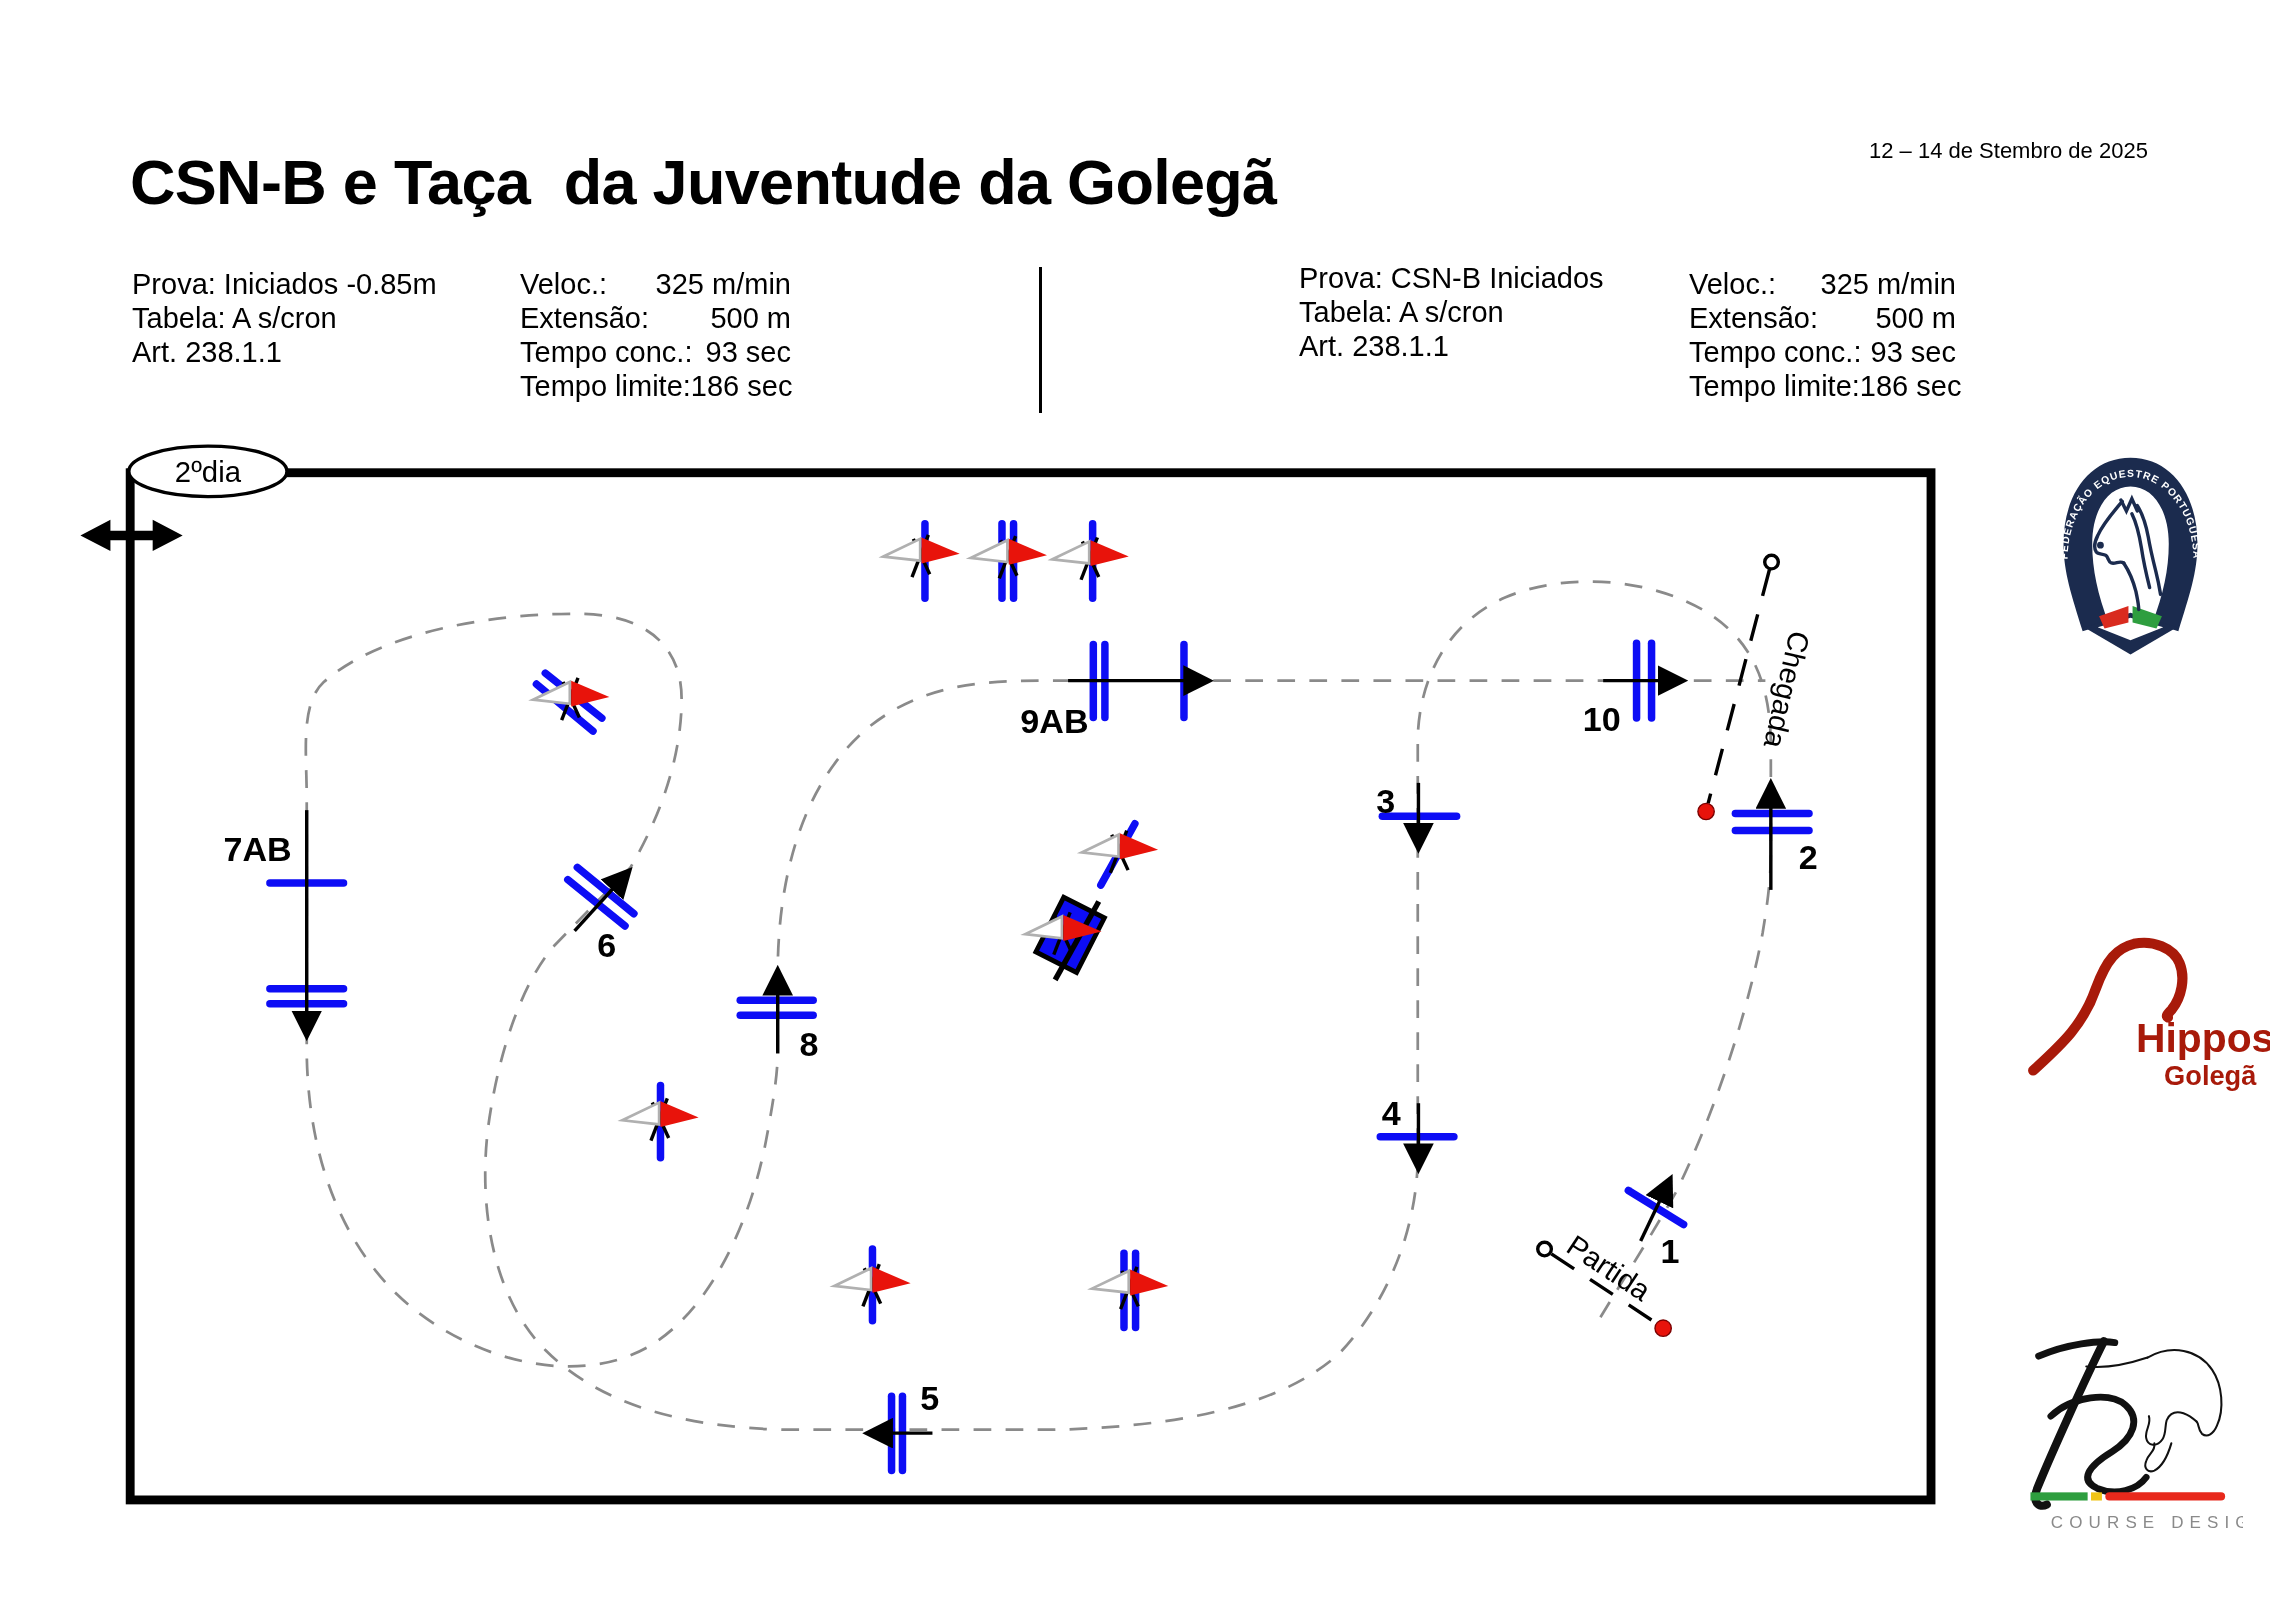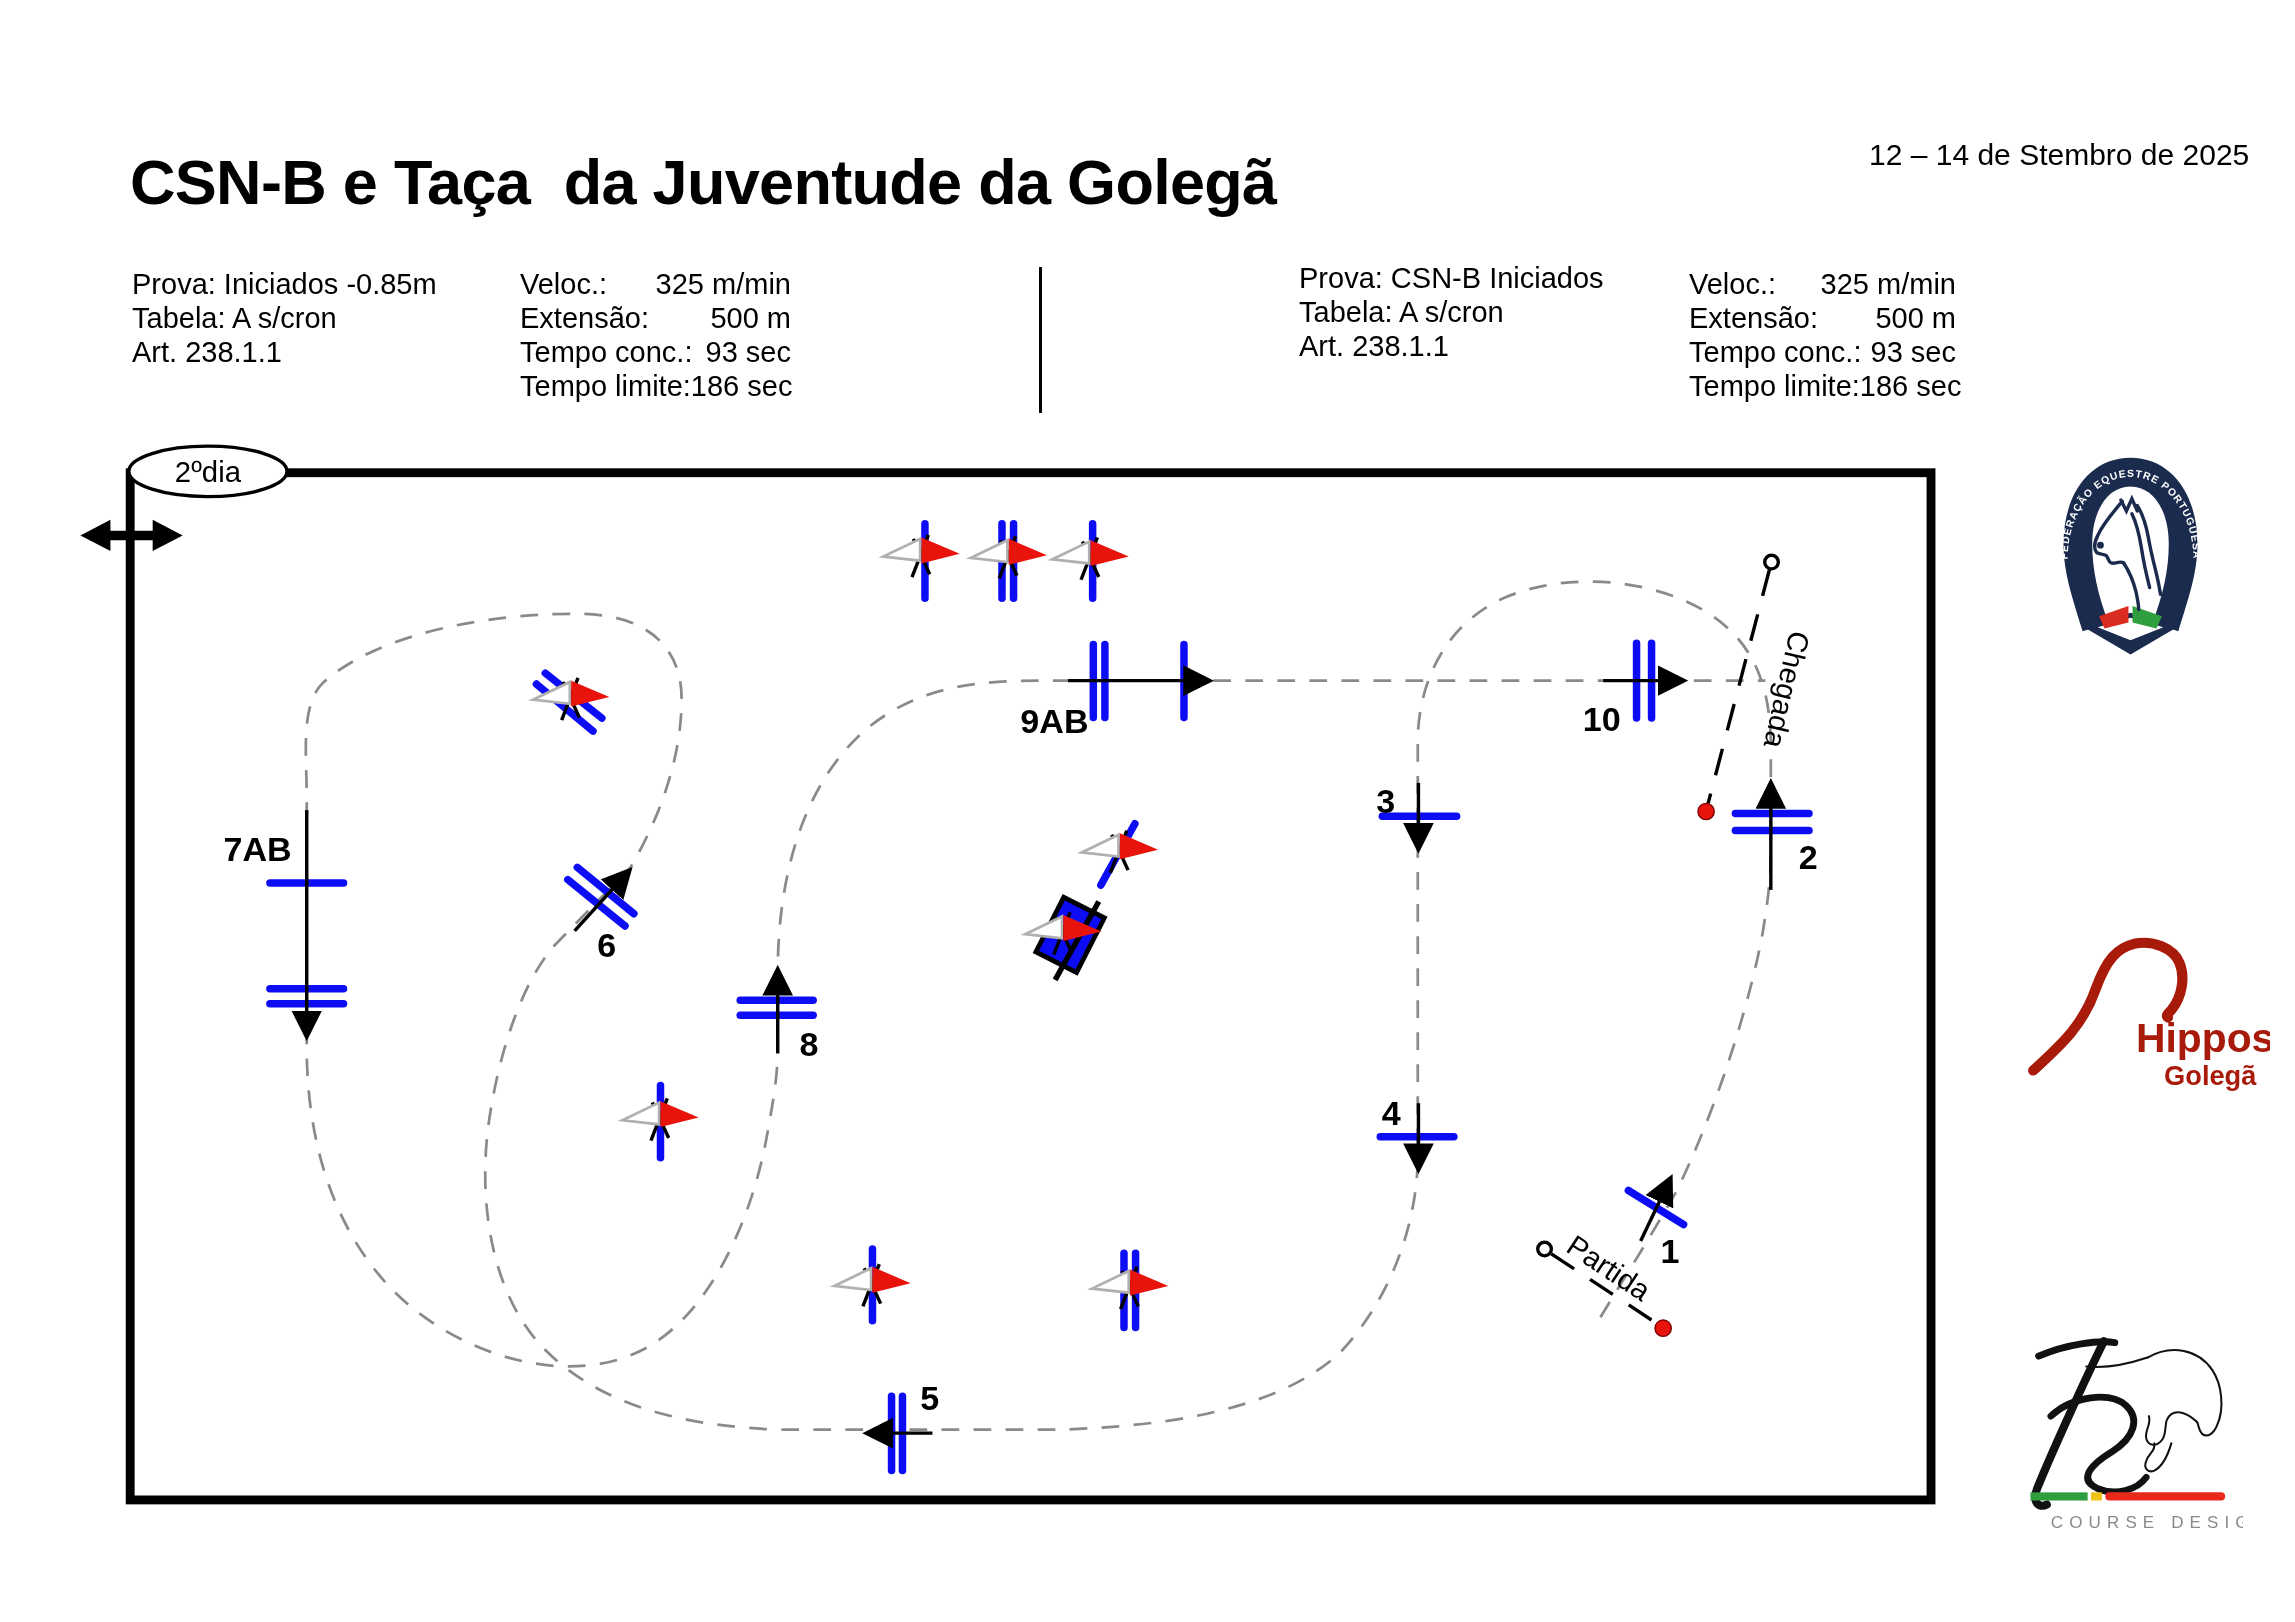--- a/index.html
+++ b/index.html
@@ -2,21 +2,21 @@
 <html style="font-size:11px"><head>
 <meta charset="utf-8">
 <style>
   html,body{margin:0;padding:0;}
   body{
     width:2295px;height:1623px;background:#ffffff;position:relative;
     font-family:"Liberation Sans", sans-serif;color:#000;
   }
   .abs{position:absolute;}
   .title{font-size:63px;font-weight:bold;letter-spacing:-0.7px;white-space:pre;}
-  .date{font-size:30px;}
+  .date{font-size:22px;}
   .info-line{font-size:29px;height:34px;white-space:pre;}
   .irow{display:flex;justify-content:space-between;font-size:29px;height:34px;white-space:pre;}
   .divider{width:2.7px;background:#000;}
   svg text{font-family:"Liberation Sans", sans-serif;}
   .jump-label{font-size:50px;font-weight:bold;fill:#000;}
   .sf-label{font-size:43px;fill:#000;}
   .day-label{font-size:43px;fill:#000;}
   .bar{stroke:#0d0df5;stroke-width:11;stroke-linecap:round;}
   .cpath{fill:none;stroke:#8a8a8a;stroke-width:4;stroke-dasharray:26 21;}
   .dir{stroke:#000;stroke-width:5;fill:none;}

